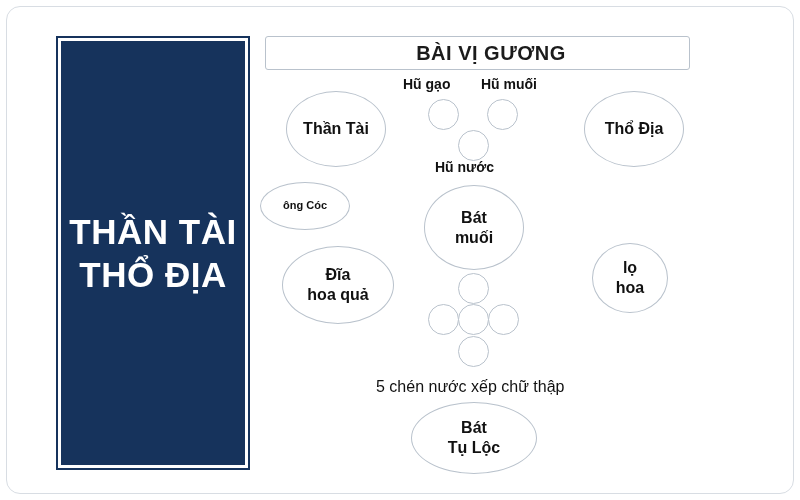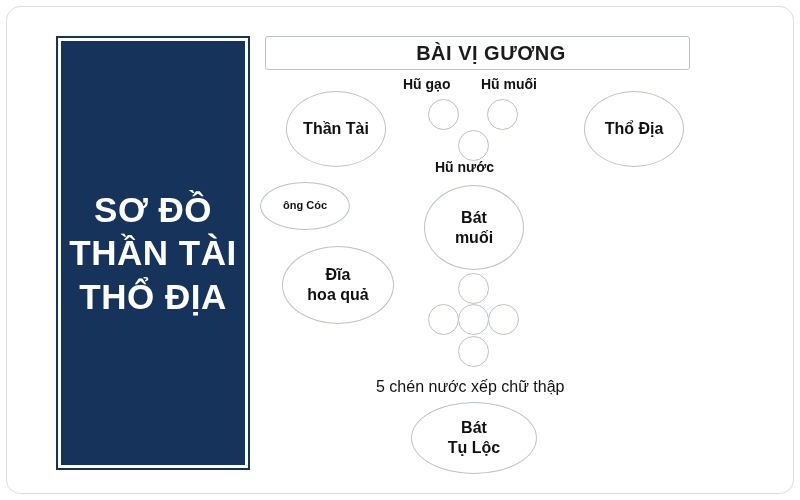--- a/index.html
+++ b/index.html
@@ -120,21 +120,20 @@
     margin-left: 8px;
   }
 </style>
 </head>
 <body>
 
 <div id="page">
   <div id="frame"></div>
 
   <div id="title-panel">
-    <div class="tline">SƠ ĐỒ</div>
     <div class="tline">THẦN TÀI</div>
     <div class="tline">THỔ ĐỊA</div>
   </div>
 
   <div id="mirror-box">
     <span>BÀI VỊ GƯƠNG</span>
   </div>
 
   <div class="plain" style="left:403px; top:76px;">Hũ gạo</div>
   <div class="plain" style="left:481px; top:76px;">Hũ muối</div>
@@ -160,20 +159,24 @@
   <div class="ellipse" style="left:424px; top:185px; width:100px; height:85px;">
     <span>Bát</span>
     <span>muối</span>
   </div>
 
   <div class="ellipse" style="left:282px; top:246px; width:112px; height:78px;">
     <span>Đĩa</span>
     <span>hoa quả</span>
   </div>
 
+  <div class="ellipse" style="left:592px; top:243px; width:76px; height:70px;">
+    <span>lọ</span>
+    <span>hoa</span>
+  </div>
 
   <div class="dot" style="left:458px; top:273px; width:31px; height:31px;"></div>
   <div class="dot" style="left:428px; top:304px; width:31px; height:31px;"></div>
   <div class="dot" style="left:458px; top:304px; width:31px; height:31px;"></div>
   <div class="dot" style="left:488px; top:304px; width:31px; height:31px;"></div>
   <div class="dot" style="left:458px; top:336px; width:31px; height:31px;"></div>
 
   <div class="plain normal" style="left:368px; top:378px;">5 chén nước xếp chữ thập</div>
 
   <div class="ellipse" style="left:411px; top:402px; width:126px; height:72px;">

